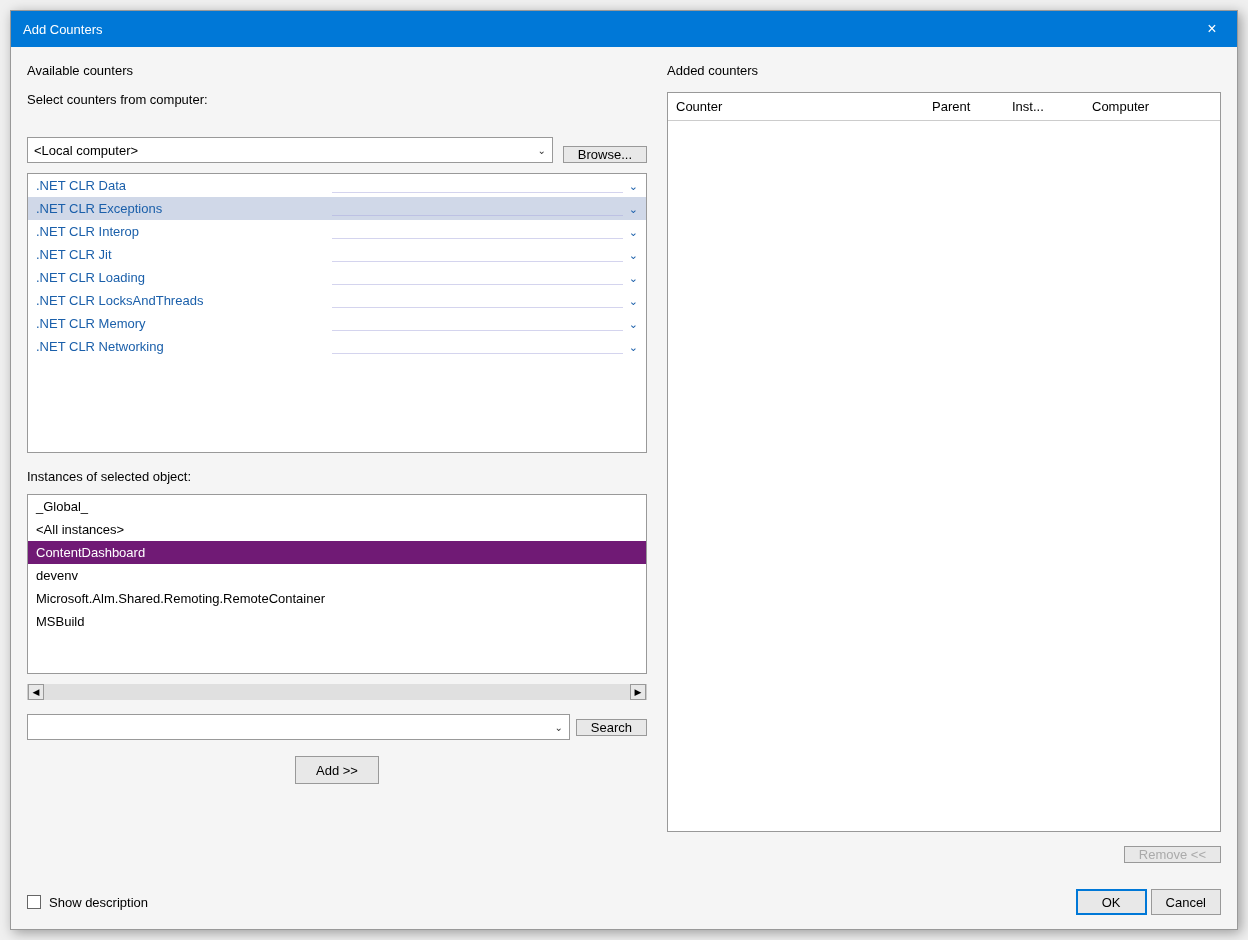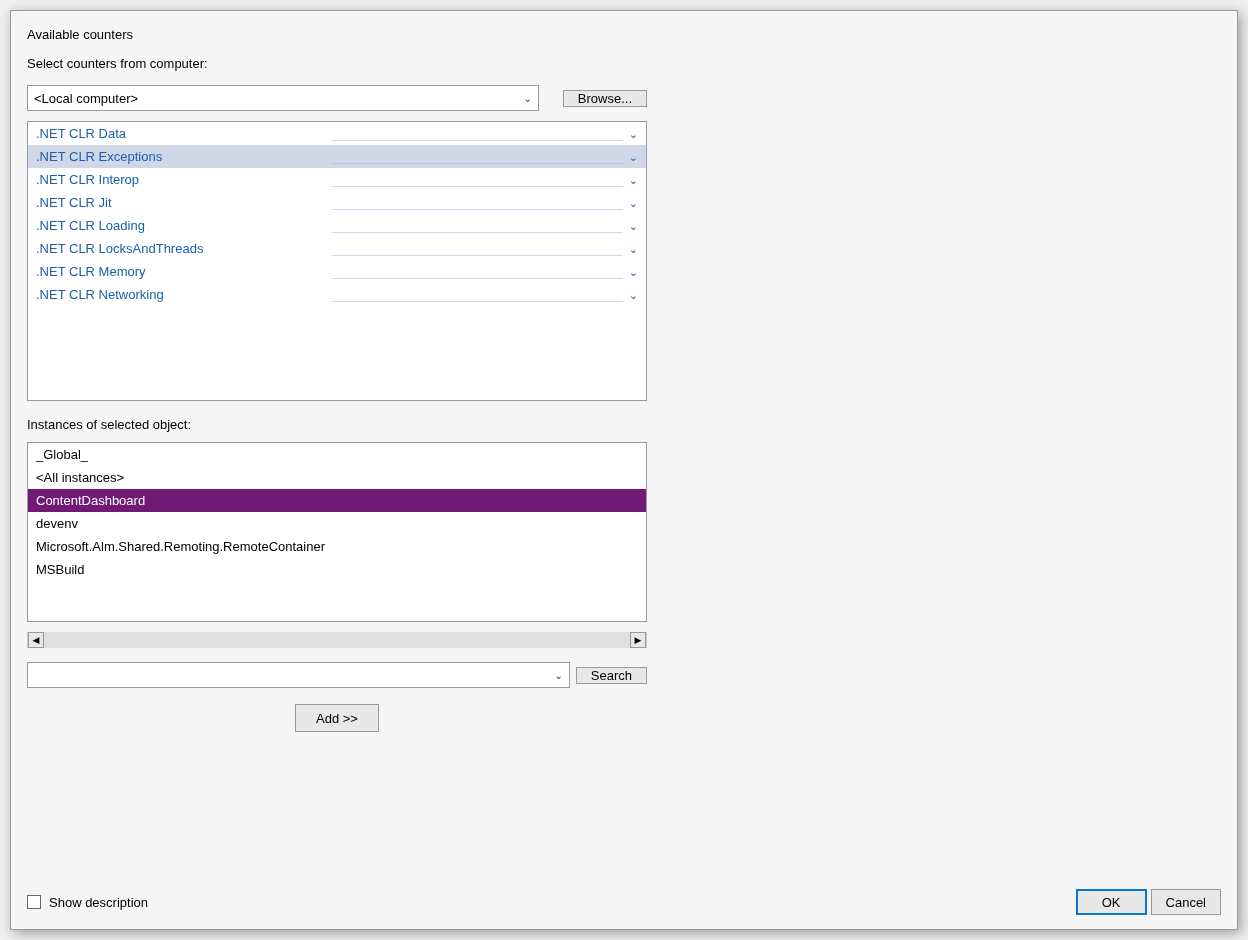--- a/index.html
+++ b/index.html
@@ -67,22 +67,23 @@
       gap: 8px;
     }
     .section-label {
       font-size: 13px;
       font-weight: 400;
       color: #000;
       margin-bottom: 4px;
     }
     .computer-select-row {
       display: flex;
-      gap: 24px;
-      align-items: center;
+      gap: 10px;
+      align-items: flex-end;
+      margin-top: 16px;
     }
     .dropdown {
       flex: 1;
       height: 26px;
       border: 1px solid #999;
       background: white;
       padding: 2px 6px;
       font-size: 13px;
       display: flex;
       align-items: center;
@@ -282,20 +283,24 @@
       display: flex;
       justify-content: flex-end;
       margin-top: 6px;
     }
   </style>
 </head>
 <body>
 
 <div class="dialog">
 
+  <div class="title-bar">
+    <span class="title-bar-title">Add Counters</span>
+    <button class="title-bar-close">×</button>
+  </div>
 
   <div class="dialog-body">
 
     <div class="left-panel">
       <div class="section-label">Available counters</div>
       <div class="section-label">Select counters from computer:</div>
       <div class="computer-select-row">
         <div class="dropdown">
           <span>&lt;Local computer&gt;</span>
           <span class="dropdown-arrow">⌄</span>
@@ -372,20 +377,35 @@
           <span class="dropdown-arrow">⌄</span>
         </div>
         <button class="btn">Search</button>
       </div>
 
       <div class="add-row">
         <button class="btn" style="padding: 0 20px; height: 28px;">Add &gt;&gt;</button>
       </div>
     </div>
 
+    <div class="right-panel">
+      <div class="added-counters-label">Added counters</div>
+      <div class="added-table-container">
+        <div class="added-table-header">
+          <div class="added-col-header added-col-counter">Counter</div>
+          <div class="added-col-header added-col-parent">Parent</div>
+          <div class="added-col-header added-col-inst">Inst...</div>
+          <div class="added-col-header added-col-computer">Computer</div>
+        </div>
+        <div class="added-table-body"></div>
+      </div>
+      <div class="remove-row">
+        <button class="btn" disabled="">Remove &lt;&lt;</button>
+      </div>
+    </div>
   </div>
 
   <div class="dialog-footer">
     <div class="show-desc-row">
       <div class="checkbox"></div>
       <span>Show description</span>
     </div>
     <div class="footer-buttons">
       <button class="btn-ok">OK</button>
       <button class="btn-cancel">Cancel</button>

